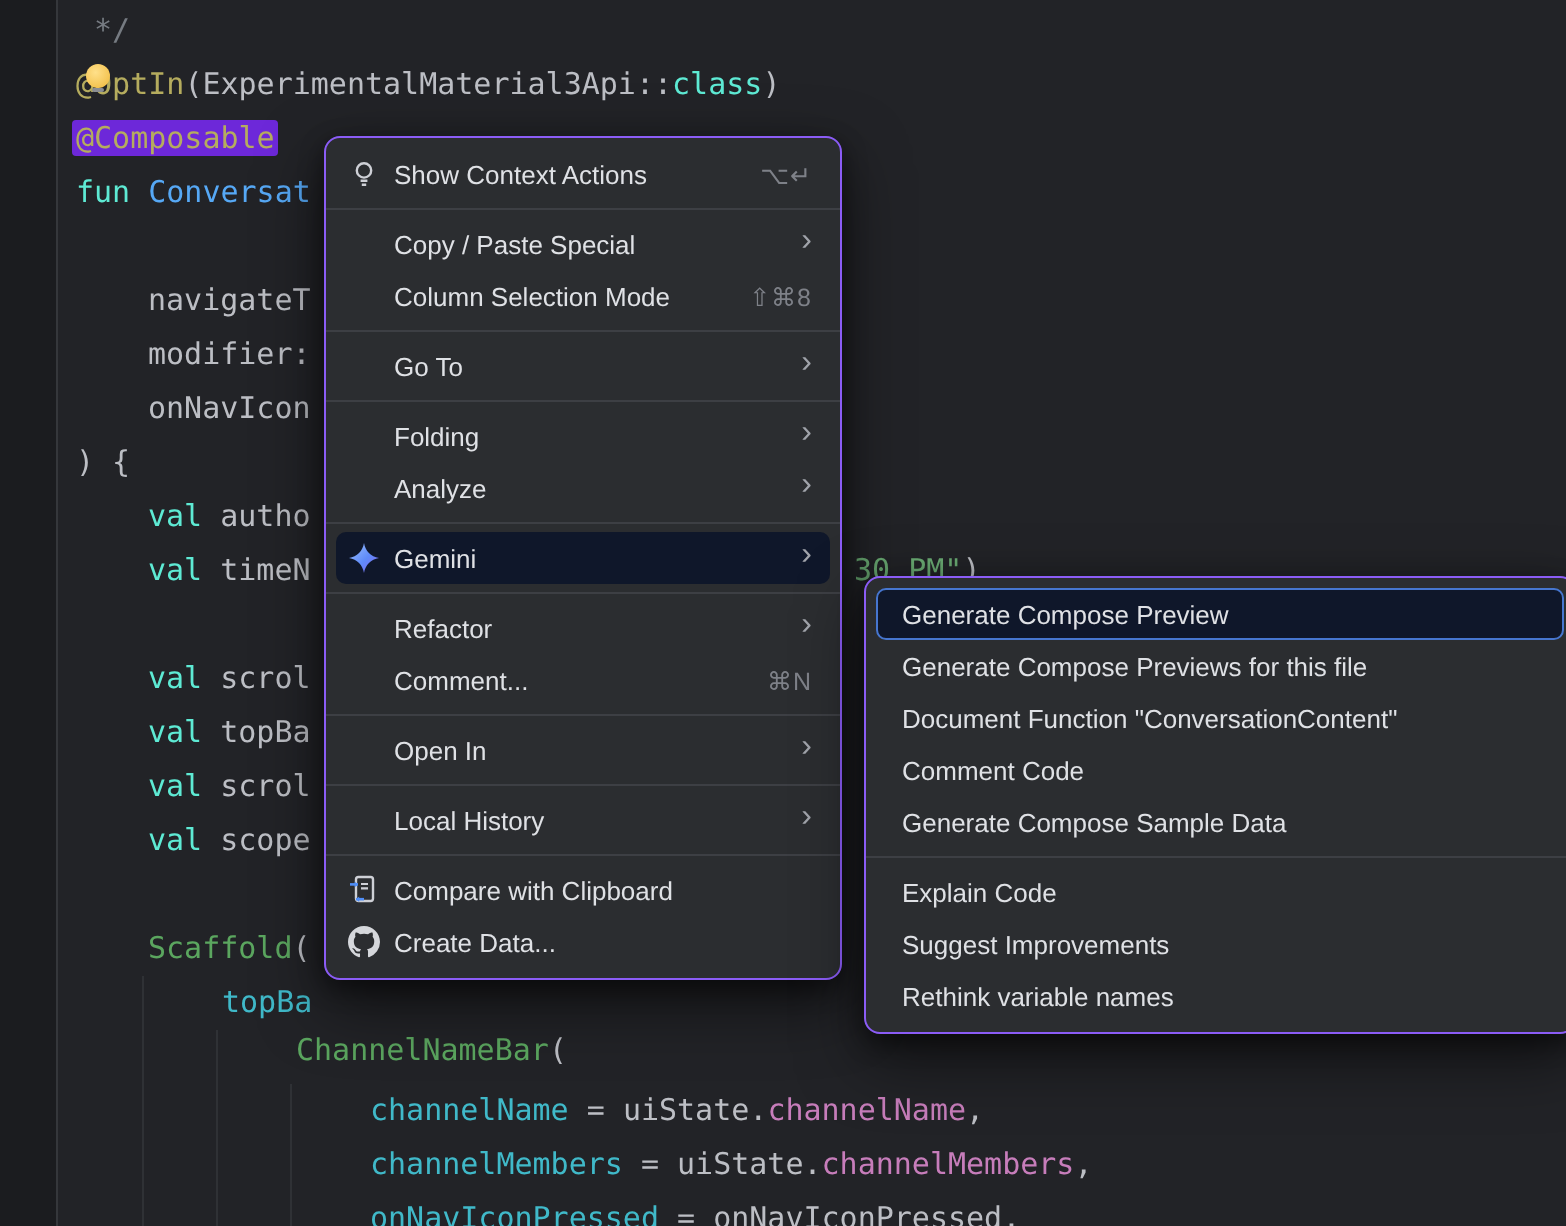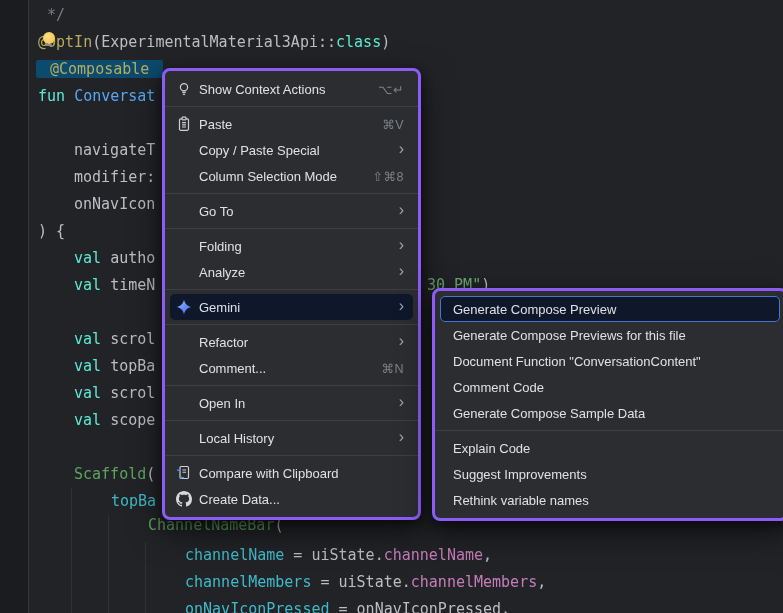--- a/index.html
+++ b/index.html
@@ -26,36 +26,36 @@
   .run { position:absolute; top:0; }
   .c-plain { color:#bcbec4; }
   .c-dim   { color:#767b82; }
   .c-kw    { color:#5eead4; }
   .c-ann   { color:#b5ac5e; }
   .c-fn    { color:#56a8f5; }
   .c-call  { color:#5ba65f; }
   .c-named { color:#40b9c9; }
   .c-prop  { color:#c77dbb; }
   .c-str   { color:#6aab73; }
-  .hl { background:#0c4a6e; border-radius:2px; padding:0 14px; margin:0 -2px; }
+  .hl { background:#6d28d9; border-radius:2px; padding:0 2px; margin:0 -2px; }
 
   .bulb { position:absolute; left:43px; top:32px; width:13px; height:16px; z-index:3; }
   .bulb .bulb-dot {
     display:block; width:12px; height:12px; border-radius:50%;
     background:radial-gradient(circle at 40% 35%, #ffe08a, #efb83a);
   }
   .bulb::after {
     content:""; position:absolute; left:3px; top:12px; width:6px; height:2px;
     background:#8a8d93; border-radius:1px;
   }
 
   
   .menu {
     position:absolute; background:#2b2d30;
-    border:3px solid #8b5cf6; border-radius:8px;
+    border:1px solid #8b5cf6; border-radius:8px;
     box-shadow:0 12px 32px rgba(0,0,0,.55), 0 4px 12px rgba(0,0,0,.45);
     padding:5px 0;
   }
   .ctx { left:162px; top:68px; width:259px; z-index:10; }
   .sub { left:432px; top:288px; width:356px; z-index:11; }
 
   .mitem {
     height:26px; display:flex; align-items:center;
     margin:0 5px; border-radius:5px; border:1px solid transparent;
     color:#dfe1e5; font-size:13px; cursor:default;
@@ -121,31 +121,20 @@
           <svg width="16" height="16" viewBox="0 0 16 16" fill="none" stroke="#ced0d6" stroke-width="1.2">
             <circle cx="8" cy="6.2" r="3.6"></circle>
             <path d="M6.3 11.4h3.4M6.9 13.4h2.2"></path>
           </svg>
         </span>
         <span class="mlabel">Show Context Actions</span>
         <span class="mright shortcut">⌥↵</span>
       </div>
       <div class="msep"></div>
       <div class="mitem">
-        <span class="micon">
-          <svg width="16" height="16" viewBox="0 0 16 16" fill="none" stroke="#ced0d6" stroke-width="1.2">
-            <rect x="3.5" y="2.8" width="9" height="11.5" rx="1.2"></rect>
-            <rect x="6" y="1.2" width="4" height="2.6" rx="0.8" fill="#2b2d30"></rect>
-            <path d="M6 6.6h4M6 8.8h4M6 11h4"></path>
-          </svg>
-        </span>
-        <span class="mlabel">Paste</span>
-        <span class="mright shortcut">⌘V</span>
-      </div>
-      <div class="mitem">
         <span class="micon"></span>
         <span class="mlabel">Copy / Paste Special</span>
         <span class="mright arrow">›</span>
       </div>
       <div class="mitem">
         <span class="micon"></span>
         <span class="mlabel">Column Selection Mode</span>
         <span class="mright shortcut">⇧⌘8</span>
       </div>
       <div class="msep"></div>

